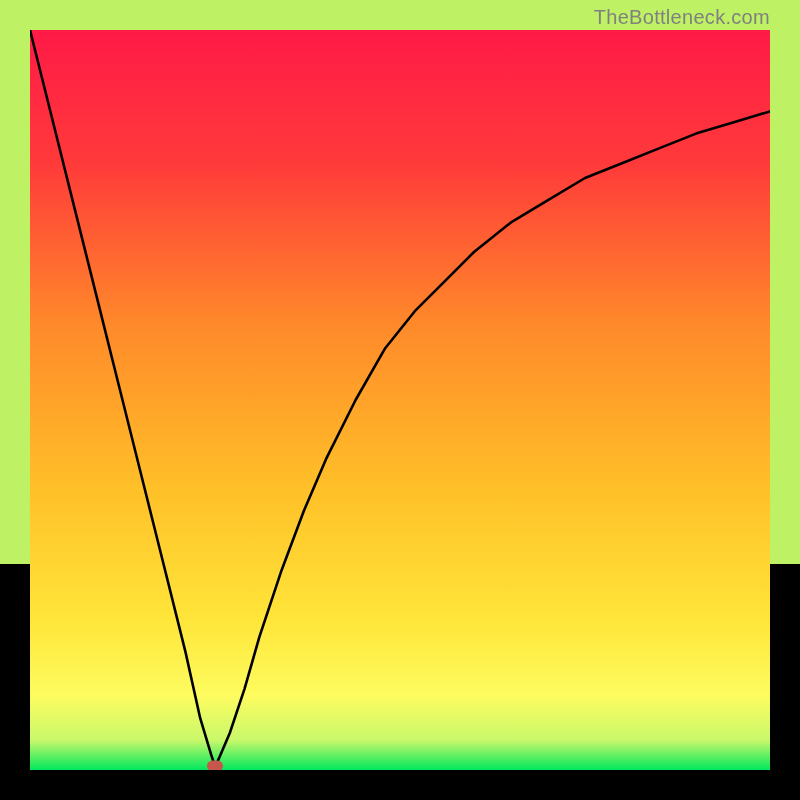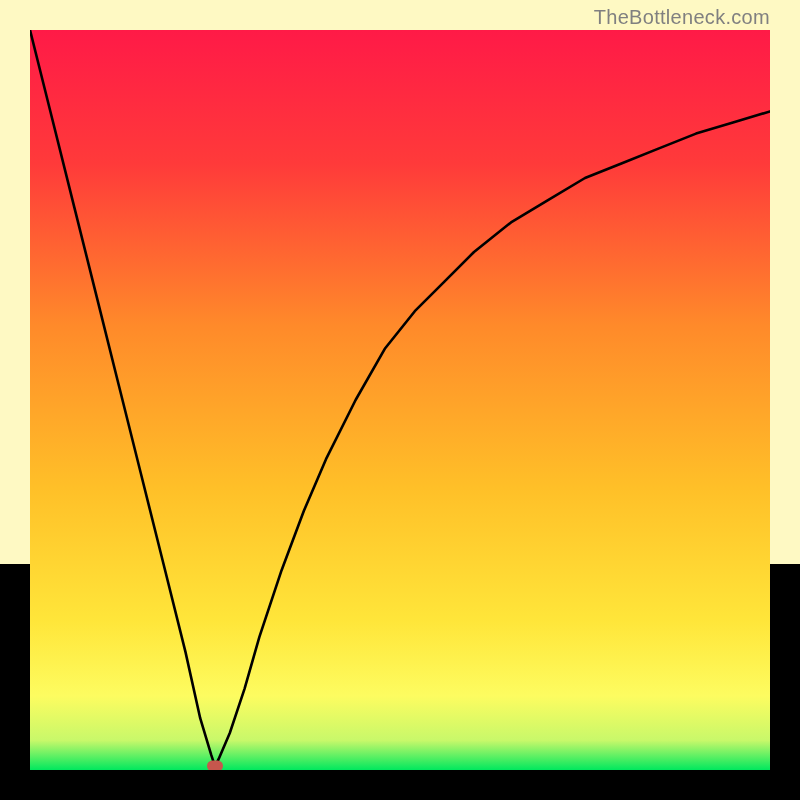--- a/index.html
+++ b/index.html
@@ -8,21 +8,21 @@
     width: 800px;
     height: 800px;
     background: #000;
     overflow: hidden;
     font-family: Arial, Helvetica, sans-serif;
   }
   .frame {
     position: relative;
     width: 800px;
     height: 564px;
-    background: #fef9c3;
+    background: #bef264;
   }
   .plot-area {
     position: absolute;
     left: 30px;
     top: 30px;
     width: 740px;
     height: 740px;
     overflow: hidden;
   }
   .gradient-bg {

